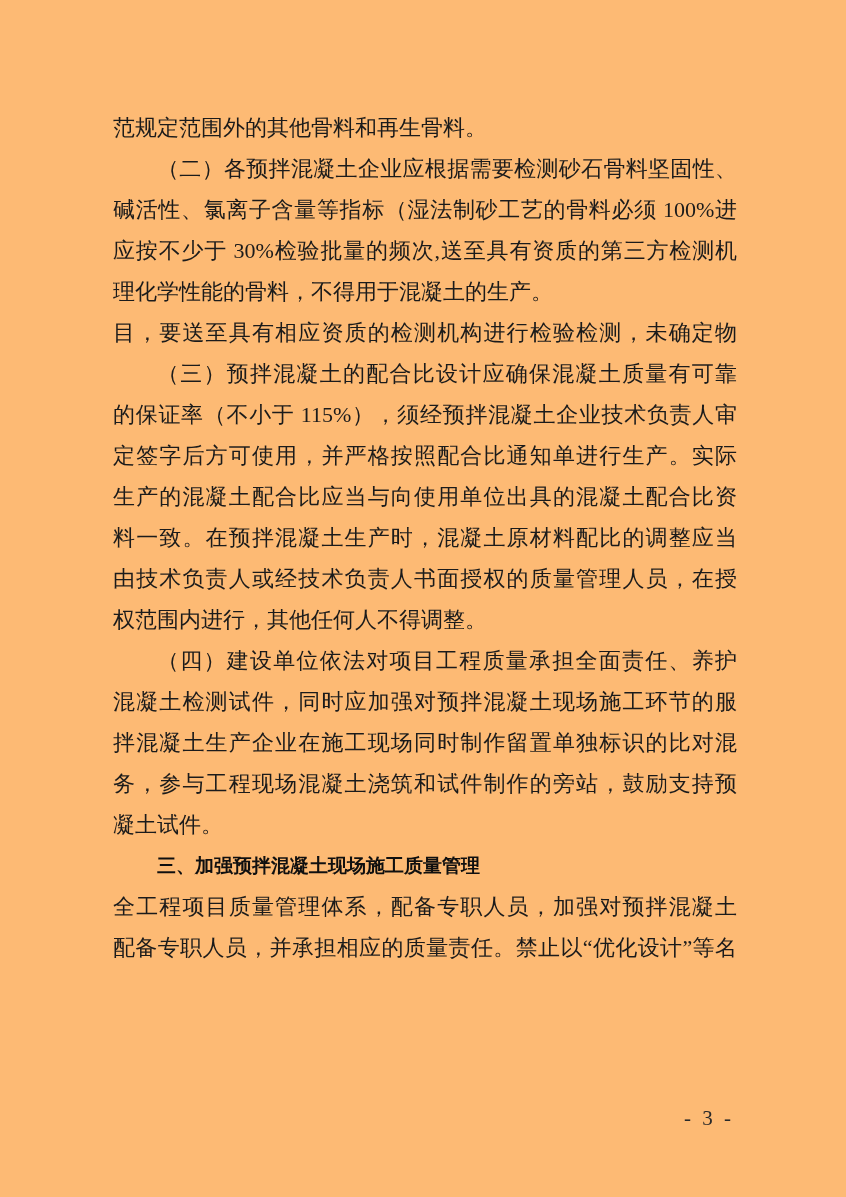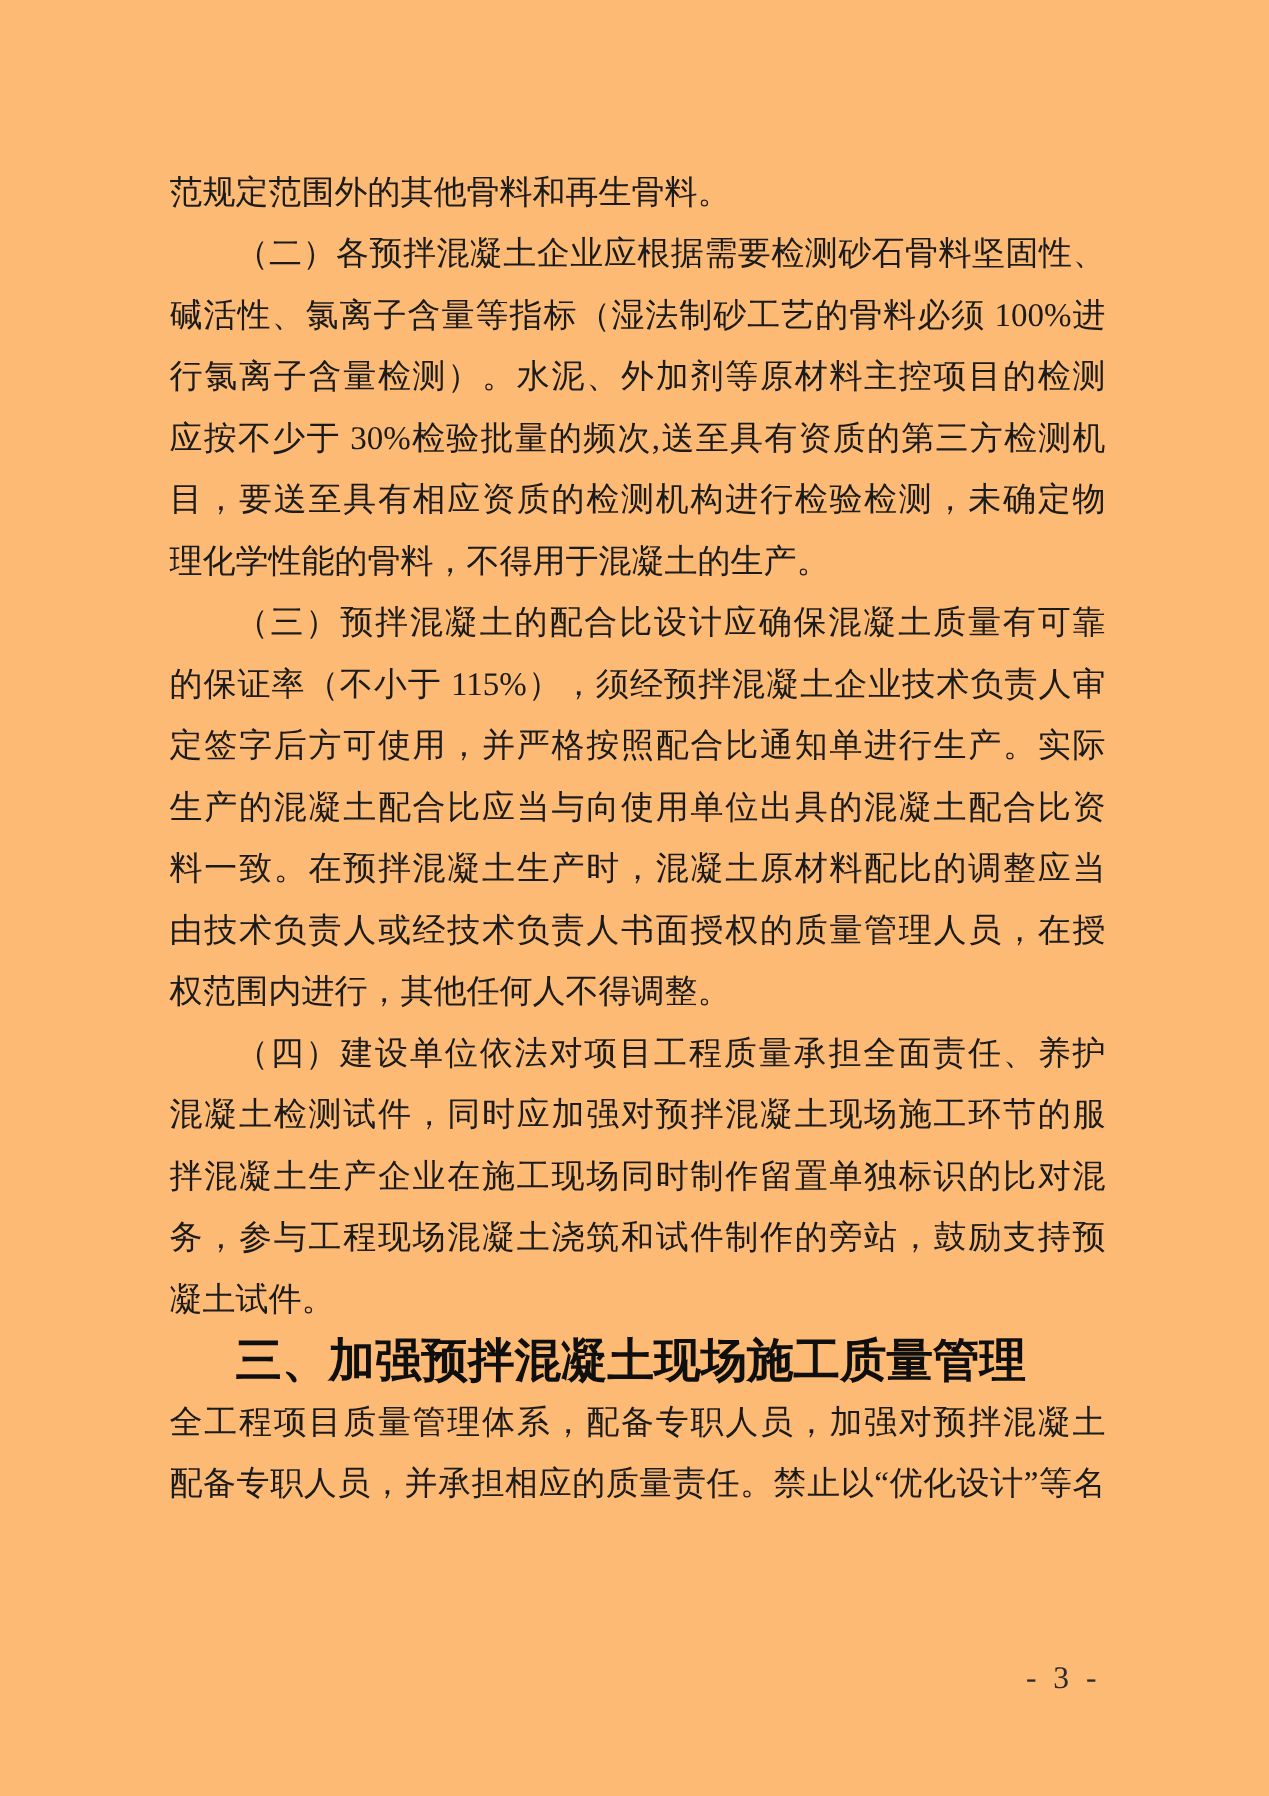--- a/index.html
+++ b/index.html
@@ -33,21 +33,21 @@
   .line.just {
     text-align-last: justify;
     white-space: normal;
   }
   .line.indent {
     text-indent: 44px;
   }
   .line.heading {
     font-family: "Liberation Sans", "DejaVu Sans", sans-serif;
     font-weight: bold;
-    font-size: 31px;
+    font-size: 19px;
     color: #0f0f0f;
     text-align: left;
   }
   .footer {
     position: absolute;
     top: 1106px;
     right: 112px;
     font-family: "Liberation Serif", "DejaVu Serif", serif;
     font-size: 21px;
     letter-spacing: 3px;
@@ -58,24 +58,23 @@
 <body>
 
 <div class="page">
   <div class="content" id="doc-body">
       <div>
         <div class="line">范规定范围外的其他骨料和再生骨料。</div>
       </div>
       <div>
         <div class="line indent just">（二）各预拌混凝土企业应根据需要检测砂石骨料坚固性、</div>
         <div class="line just">碱活性、氯离子含量等指标（湿法制砂工艺的骨料必须 100%进</div>
-        <div class="line just">行氯离子含量检测）。水泥、外加剂等原材料主控项目的检测</div>
         <div class="line just">应按不少于 30%检验批量的频次,送至具有资质的第三方检测机</div>
+        <div class="line">理化学性能的骨料，不得用于混凝土的生产。</div>
         <div class="line just">目，要送至具有相应资质的检测机构进行检验检测，未确定物</div>
-        <div class="line">理化学性能的骨料，不得用于混凝土的生产。</div>
       </div>
       <div>
         <div class="line indent just">（三）预拌混凝土的配合比设计应确保混凝土质量有可靠</div>
         <div class="line just">的保证率（不小于 115%），须经预拌混凝土企业技术负责人审</div>
         <div class="line just">定签字后方可使用，并严格按照配合比通知单进行生产。实际</div>
         <div class="line just">生产的混凝土配合比应当与向使用单位出具的混凝土配合比资</div>
         <div class="line just">料一致。在预拌混凝土生产时，混凝土原材料配比的调整应当</div>
         <div class="line just">由技术负责人或经技术负责人书面授权的质量管理人员，在授</div>
         <div class="line">权范围内进行，其他任何人不得调整。</div>
       </div>

